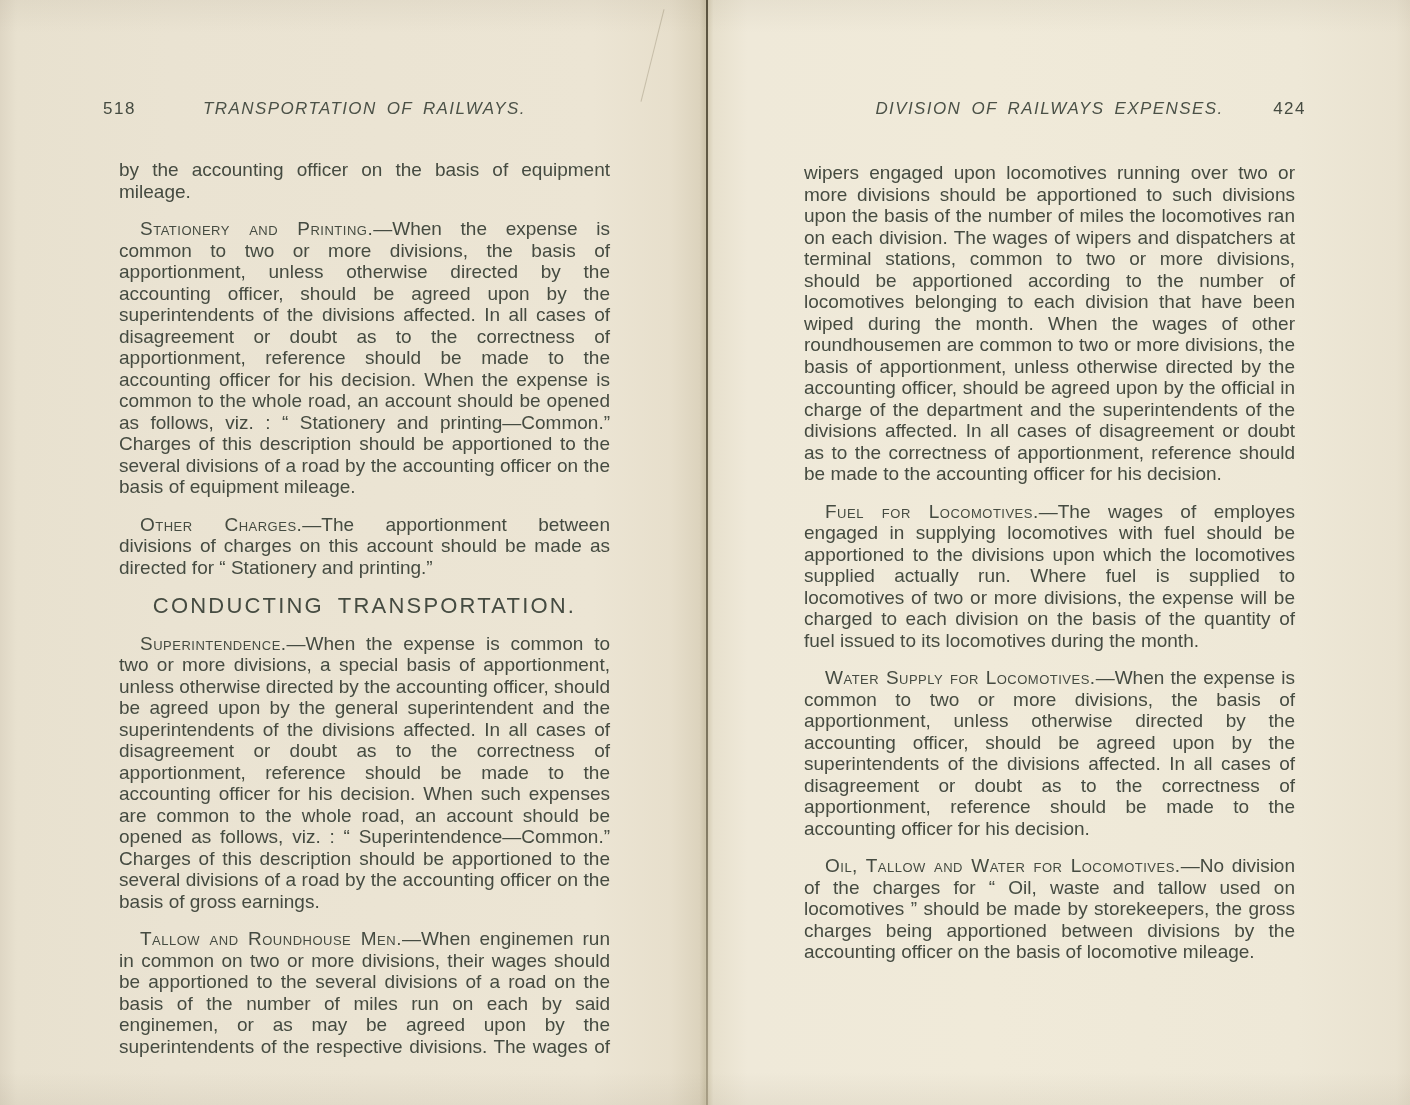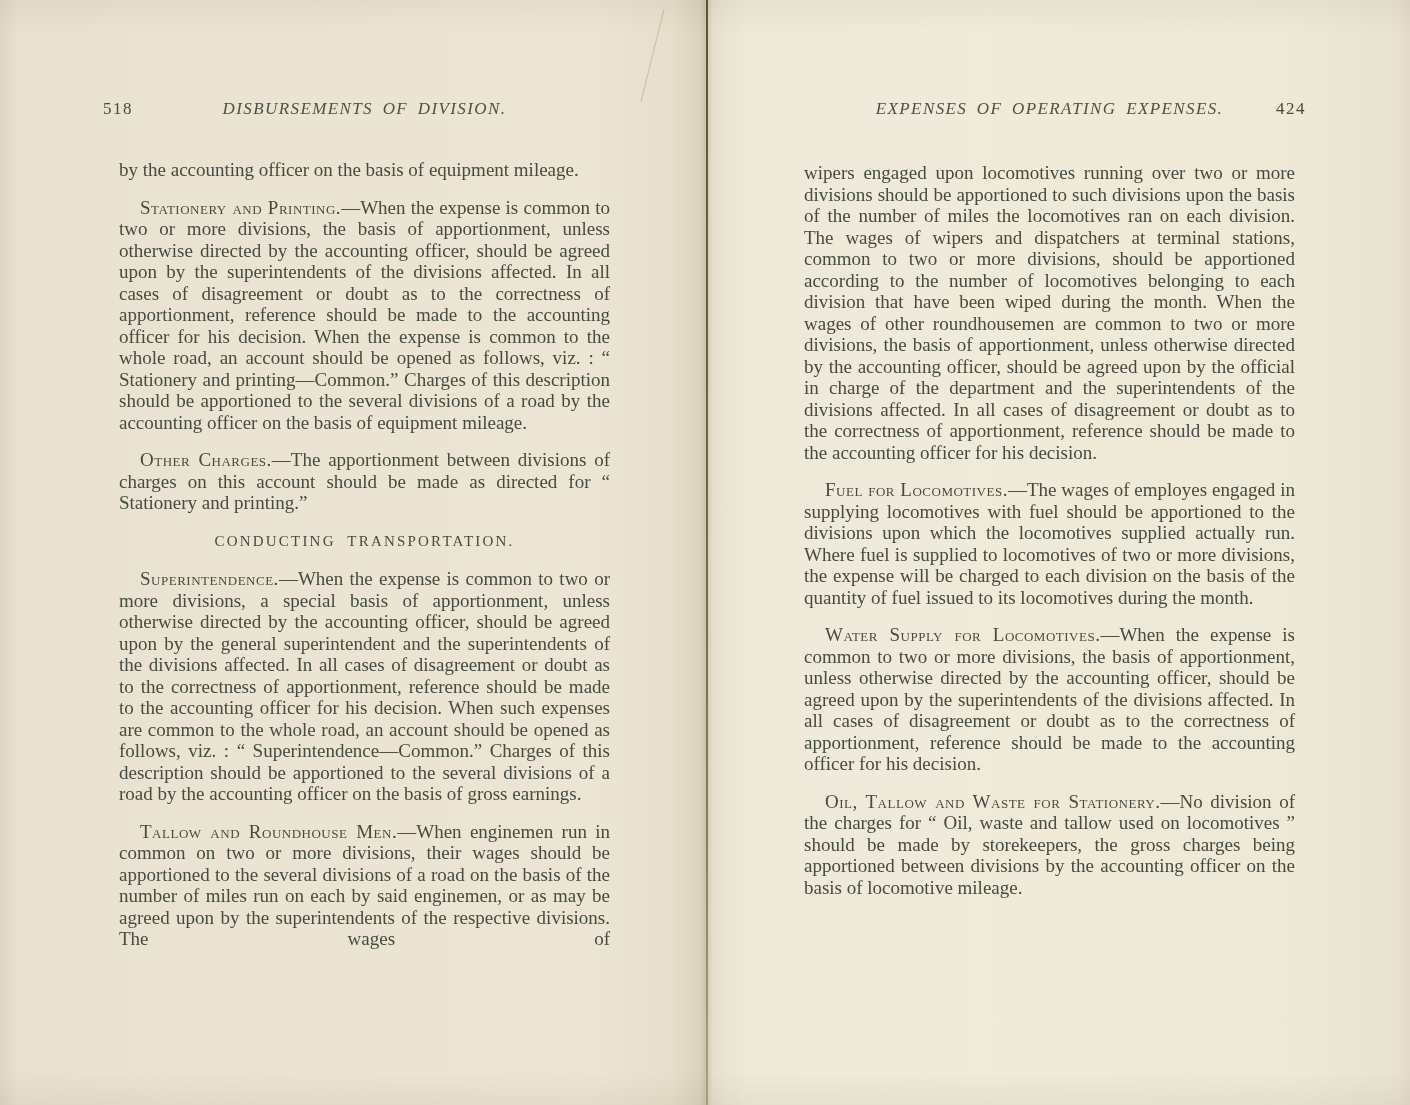--- a/index.html
+++ b/index.html
@@ -5,21 +5,21 @@
   html, body {
     margin: 0;
     padding: 0;
     background: #cfc7b4;
   }
   .spread {
     position: relative;
     width: 1410px;
     height: 1105px;
     overflow: hidden;
-    font-family: Liberation Serif, serif;
+    font-family: Liberation Sans, sans-serif;
     color: #454b41;
     background:
       linear-gradient(180deg, rgba(120,108,84,0.07) 0%, rgba(120,108,84,0) 3%, rgba(120,108,84,0) 97%, rgba(120,108,84,0.08) 100%),
       linear-gradient(90deg,
         #ded6c4 0%, #e8e1cf 1.2%, #eae3d2 12%,
         #ece5d4 42%, #e7dfcc 47.5%, #dcd3bd 49.6%,
         #cdc4aa 50.0%, #e7e0cd 50.6%, #efe9d9 53%,
         #f0ead9 70%, #eee8d7 92%, #e9e2d0 99%, #e3dbc8 100%);
   }
   .gutter-line {
@@ -87,52 +87,52 @@
   }
   p.body-para.no-indent { text-indent: 0; }
   p.body-para.justify-last { text-align-last: justify; }
   .lead {
     font-variant: small-caps;
     letter-spacing: 0.5px;
   }
   .section-heading {
     text-align: right;
     text-align-last: center;
-    font-size: 15px;
+    font-size: 22px;
     letter-spacing: 2.2px;
     word-spacing: 6px;
     margin: 17px 0 15px 0;
     text-indent: 0;
   }
 </style>
 </head>
 <body>
 
 <div class="spread">
 
   <div class="gutter-line"></div>
   <div class="crease"></div>
 
   <div class="page-header left">
     <span class="page-num pn-left">518</span>
-    <span class="running-head">DISBURSEMENTS OF DIVISION.</span>
+    <span class="running-head">TRANSPORTATION OF RAILWAYS.</span>
   </div>
   <div class="page-body left">
       <p class="body-para no-indent">by the accounting officer on the basis of equipment mileage.</p>
       <p class="body-para"><span class="lead">Stationery and Printing.</span>—When the expense is common to two or more divisions, the basis of apportionment, unless otherwise directed by the accounting officer, should be agreed upon by the superintendents of the divisions affected. In all cases of disagreement or doubt as to the correctness of apportionment, reference should be made to the accounting officer for his decision. When the expense is common to the whole road, an account should be opened as follows, viz. : “ Stationery and printing—Common.” Charges of this description should be apportioned to the several divisions of a road by the accounting officer on the basis of equipment mileage.</p>
       <p class="body-para"><span class="lead">Other Charges.</span>—The apportionment between divisions of charges on this account should be made as directed for “ Stationery and printing.”</p>
       <div class="section-heading">CONDUCTING TRANSPORTATION.</div>
       <p class="body-para"><span class="lead">Superintendence.</span>—When the expense is common to two or more divisions, a special basis of apportionment, unless otherwise directed by the accounting officer, should be agreed upon by the general superintendent and the superintendents of the divisions affected. In all cases of disagreement or doubt as to the correctness of apportionment, reference should be made to the accounting officer for his decision. When such expenses are common to the whole road, an account should be opened as follows, viz. : “ Superintendence—Common.” Charges of this description should be apportioned to the several divisions of a road by the accounting officer on the basis of gross earnings.</p>
       <p class="body-para justify-last"><span class="lead">Tallow and Roundhouse Men.</span>—When enginemen run in common on two or more divisions, their wages should be apportioned to the several divisions of a road on the basis of the number of miles run on each by said enginemen, or as may be agreed upon by the superintendents of the respective divisions. The wages of</p>
     </div>
 
   <div class="page-header right">
-    <span class="running-head">EXPENSES OF OPERATING EXPENSES.</span>
+    <span class="running-head">DIVISION OF RAILWAYS EXPENSES.</span>
     <span class="page-num pn-right">424</span>
   </div>
   <div class="page-body right">
       <p class="body-para no-indent">wipers engaged upon locomotives running over two or more divisions should be apportioned to such divisions upon the basis of the number of miles the locomotives ran on each division. The wages of wipers and dispatchers at terminal stations, common to two or more divisions, should be apportioned according to the number of locomotives belonging to each division that have been wiped during the month. When the wages of other roundhousemen are common to two or more divisions, the basis of apportionment, unless otherwise directed by the accounting officer, should be agreed upon by the official in charge of the department and the superintendents of the divisions affected. In all cases of disagreement or doubt as to the correctness of apportionment, reference should be made to the accounting officer for his decision.</p>
       <p class="body-para"><span class="lead">Fuel for Locomotives.</span>—The wages of employes engaged in supplying locomotives with fuel should be apportioned to the divisions upon which the locomotives supplied actually run. Where fuel is supplied to locomotives of two or more divisions, the expense will be charged to each division on the basis of the quantity of fuel issued to its locomotives during the month.</p>
       <p class="body-para"><span class="lead">Water Supply for Locomotives.</span>—When the expense is common to two or more divisions, the basis of apportionment, unless otherwise directed by the accounting officer, should be agreed upon by the superintendents of the divisions affected. In all cases of disagreement or doubt as to the correctness of apportionment, reference should be made to the accounting officer for his decision.</p>
-      <p class="body-para"><span class="lead">Oil, Tallow and Waste for Stationery.</span>—No division of the charges for “ Oil, waste and tallow used on locomotives ” should be made by storekeepers, the gross charges being apportioned between divisions by the accounting officer on the basis of locomotive mileage.</p>
+      <p class="body-para"><span class="lead">Oil, Tallow and Water for Locomotives.</span>—No division of the charges for “ Oil, waste and tallow used on locomotives ” should be made by storekeepers, the gross charges being apportioned between divisions by the accounting officer on the basis of locomotive mileage.</p>
     </div>
 
 </div>
 
 </body></html>

